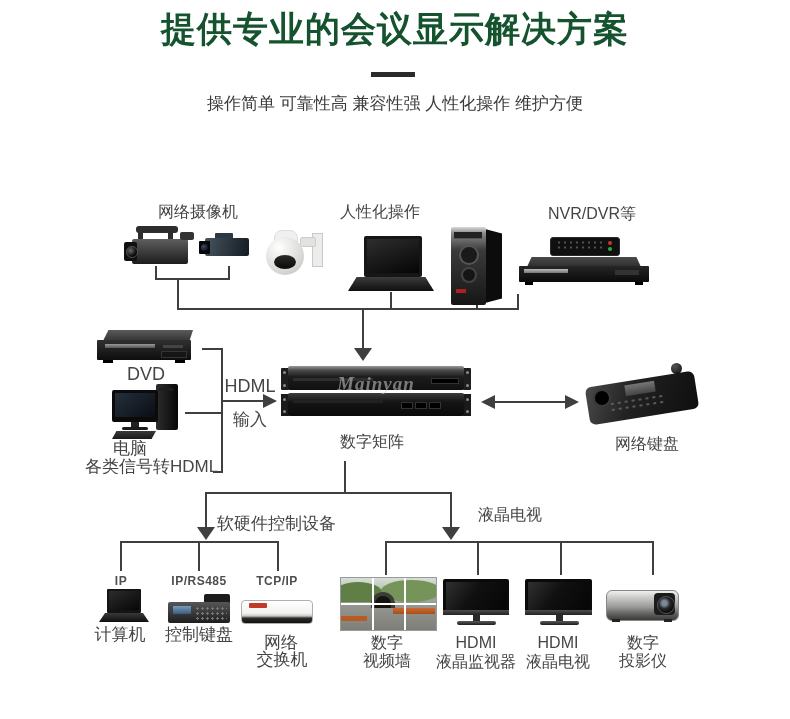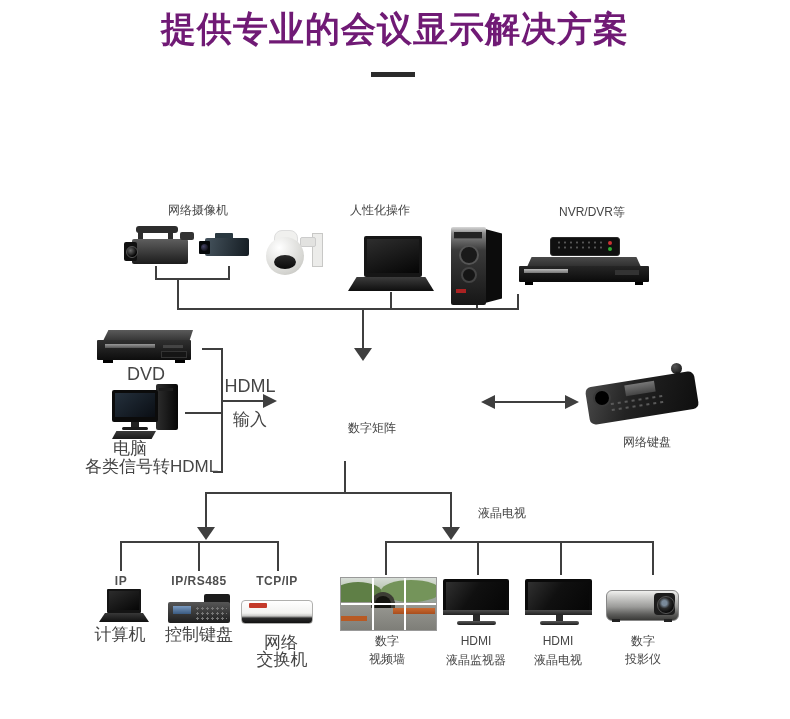--- a/index.html
+++ b/index.html
@@ -6,37 +6,38 @@
   .canvas{position:relative;width:790px;height:719px;background:#fff;overflow:hidden;
           font-family:"Liberation Sans","DejaVu Sans",sans-serif;color:#454545}
   .abs{position:absolute}
   .ln{position:absolute;background:#3f3f3f}
   .arr{position:absolute;width:0;height:0}
   .arr-down{border-left:9px solid transparent;border-right:9px solid transparent;border-top:13px solid #3f3f3f}
   .arr-right{border-top:7px solid transparent;border-bottom:7px solid transparent;border-left:14px solid #3f3f3f}
   .arr-left{border-top:7px solid transparent;border-bottom:7px solid transparent;border-right:14px solid #3f3f3f}
   .lbl{position:absolute;white-space:nowrap;color:#454545}
   .cx{transform:translateX(-50%)}
-  .title{font-size:35px;font-weight:800;color:#701a75;letter-spacing:1px}
+  .title{font-size:35px;font-weight:800;color:#14532d;letter-spacing:1px}
   .subtitle{font-size:17px;color:#3a3a3a}
-  .t16{font-size:12px}.t17{font-size:17px}.t18{font-size:18px}
+  .t16{font-size:16px}.t17{font-size:17px}.t18{font-size:18px}
   .proto{font-size:12px;font-weight:bold;color:#4f4f4f;letter-spacing:.5px}
   .d{position:absolute}
   .d i{display:block;position:absolute}
   .wm{position:absolute;left:0;top:11px;width:100%;text-align:center;
       font:italic 700 19px "Liberation Serif","DejaVu Serif",serif;
       color:rgba(205,205,205,.55);letter-spacing:1px}
 </style>
 </head>
 <body>
 
 <div class="canvas">
 
   <div class="lbl title cx" style="left:395px;top:6px">提供专业的会议显示解决方案</div>
   <div class="abs" style="left:371px;top:72px;width:44px;height:5px;background:#2b2b2b"></div>
+  <div class="lbl subtitle cx" style="left:395px;top:92px">操作简单 可靠性高 兼容性强 人性化操作 维护方便</div>
 
   <div class="lbl t16 cx" style="left:198px;top:202px">网络摄像机</div>
   <div class="lbl t16 cx" style="left:380px;top:202px">人性化操作</div>
   <div class="lbl t16 cx" style="left:592px;top:204px">NVR/DVR等</div>
 
   <div>
 
     <div class="ln" style="left:155px;top:266px;width:2px;height:14px"></div>
     <div class="ln" style="left:228px;top:266px;width:2px;height:14px"></div>
     <div class="ln" style="left:155px;top:278px;width:75px;height:2px"></div>
@@ -146,20 +147,43 @@
   <div class="d" style="left:112px;top:384px;width:70px;height:55px">
     <i style="left:44px;top:0;width:22px;height:46px;background:linear-gradient(90deg,#2e2e2e,#060606);border-radius:2px"></i>
     <i style="left:47px;top:4px;width:14px;height:3px;background:#1c1c1c"></i>
     <i style="left:0;top:6px;width:46px;height:32px;background:#0b0b0b;border-radius:2px"></i>
     <i style="left:3px;top:9px;width:40px;height:24px;background:linear-gradient(140deg,#24303c,#0a0e14)"></i>
     <i style="left:19px;top:38px;width:8px;height:5px;background:#222"></i>
     <i style="left:10px;top:43px;width:26px;height:3px;background:#1a1a1a;border-radius:2px"></i>
     <i style="left:0;top:47px;width:44px;height:8px;clip-path:polygon(10% 0,100% 0,90% 100%,0 100%);background:linear-gradient(#3a3a3a,#1a1a1a)"></i>
   </div>
 
+  <div class="d" style="left:281px;top:362px;width:190px;height:58px">
+    <i style="left:0;top:6px;width:8px;height:22px;background:#1e1e1e;border-radius:1px"></i>
+    <i style="left:182px;top:6px;width:8px;height:22px;background:#1e1e1e;border-radius:1px"></i>
+    <i style="left:7px;top:4px;width:176px;height:24px;background:linear-gradient(180deg,#9a9a9a 0%,#4a4a4a 18%,#1c1c1c 45%,#101010 100%);border-radius:2px"></i>
+    <i style="left:12px;top:16px;width:80px;height:3px;background:#2e2e2e"></i>
+    <i style="left:150px;top:16px;width:26px;height:4px;background:#000;border:1px solid #333"></i>
+    <i style="left:0;top:32px;width:8px;height:22px;background:#1a1a1a"></i>
+    <i style="left:182px;top:32px;width:8px;height:22px;background:#1a1a1a"></i>
+    <i style="left:7px;top:31px;width:176px;height:23px;background:linear-gradient(180deg,#3c3c3c 0%,#141414 40%,#0a0a0a);border-radius:2px"></i>
+    <i style="left:12px;top:38px;width:90px;height:3px;background:#222"></i>
+    <i style="left:120px;top:40px;width:10px;height:5px;background:#000;border:1px solid #333"></i>
+    <i style="left:134px;top:40px;width:10px;height:5px;background:#000;border:1px solid #333"></i>
+    <i style="left:148px;top:40px;width:10px;height:5px;background:#000;border:1px solid #333"></i>
+    <i style="left:2px;top:9px;width:3px;height:3px;border-radius:50%;background:#8a8a8a"></i>
+    <i style="left:2px;top:22px;width:3px;height:3px;border-radius:50%;background:#8a8a8a"></i>
+    <i style="left:185px;top:9px;width:3px;height:3px;border-radius:50%;background:#8a8a8a"></i>
+    <i style="left:185px;top:22px;width:3px;height:3px;border-radius:50%;background:#8a8a8a"></i>
+    <i style="left:2px;top:36px;width:3px;height:3px;border-radius:50%;background:#8a8a8a"></i>
+    <i style="left:2px;top:48px;width:3px;height:3px;border-radius:50%;background:#8a8a8a"></i>
+    <i style="left:185px;top:36px;width:3px;height:3px;border-radius:50%;background:#8a8a8a"></i>
+    <i style="left:185px;top:48px;width:3px;height:3px;border-radius:50%;background:#8a8a8a"></i>
+    <span class="wm">Mainyan</span>
+  </div>
 
   <div class="d" style="left:583px;top:363px;width:120px;height:67px">
     <i style="left:88px;top:0;width:11px;height:11px;border-radius:50%;background:radial-gradient(circle at 35% 30%,#555,#0a0a0a)"></i>
     <i style="left:92px;top:9px;width:4px;height:12px;background:#1c1c1c;transform:rotate(8deg)"></i>
     <i style="left:4px;top:16px;width:110px;height:38px;border-radius:6px;transform:rotate(-9deg);background:linear-gradient(115deg,#4a4a4a 0%,#222 40%,#0e0e0e)"></i>
     <i style="left:42px;top:20px;width:30px;height:11px;background:linear-gradient(#777,#444);transform:rotate(-9deg)"></i>
     <i style="left:26px;top:34px;width:56px;height:12px;transform:rotate(-9deg);background-image:radial-gradient(#5a5a5a 1.2px,transparent 1.6px);background-size:7px 6px"></i>
     <i style="left:10px;top:26px;width:14px;height:14px;border-radius:50%;background:#000;border:2px solid #3a3a3a"></i>
   </div>
 
@@ -217,23 +241,24 @@
     <i style="left:51px;top:8px;width:16px;height:16px;border-radius:50%;border:1px solid #555;background:radial-gradient(circle at 40% 38%,#7a8a9a 0 18%,#2a2a2a 40%,#0a0a0a 70%)"></i>
     <i style="left:6px;top:31px;width:8px;height:3px;background:#222"></i>
     <i style="left:58px;top:31px;width:8px;height:3px;background:#222"></i>
   </div>
 
   <div class="lbl t18 cx" style="left:146px;top:364px">DVD</div>
   <div class="lbl t18 cx" style="left:250px;top:376px">HDML</div>
   <div class="lbl t17 cx" style="left:250px;top:408px">输入</div>
   <div class="lbl t17 cx" style="left:130px;top:437px">电脑</div>
   <div class="lbl t17" style="left:85px;top:455px">各类信号转HDML</div>
-  <div class="lbl t16 cx" style="left:372px;top:420px">数字矩阵</div>
+  <div class="lbl t16 cx" style="left:372px;top:432px">数字矩阵</div>
   <div class="lbl t16 cx" style="left:647px;top:434px">网络键盘</div>
 
+  <div class="lbl t17" style="left:217px;top:512px">软硬件控制设备</div>
   <div class="lbl t16" style="left:478px;top:505px">液晶电视</div>
 
   <div class="lbl proto cx" style="left:121px;top:574px">IP</div>
   <div class="lbl proto cx" style="left:199px;top:574px">IP/RS485</div>
   <div class="lbl proto cx" style="left:277px;top:574px">TCP/IP</div>
   <div class="lbl t17 cx" style="left:120px;top:623px">计算机</div>
   <div class="lbl t17 cx" style="left:199px;top:623px">控制键盘</div>
   <div class="lbl t17 cx" style="left:281px;top:631px">网络</div>
   <div class="lbl t17 cx" style="left:282px;top:648px">交换机</div>
 

